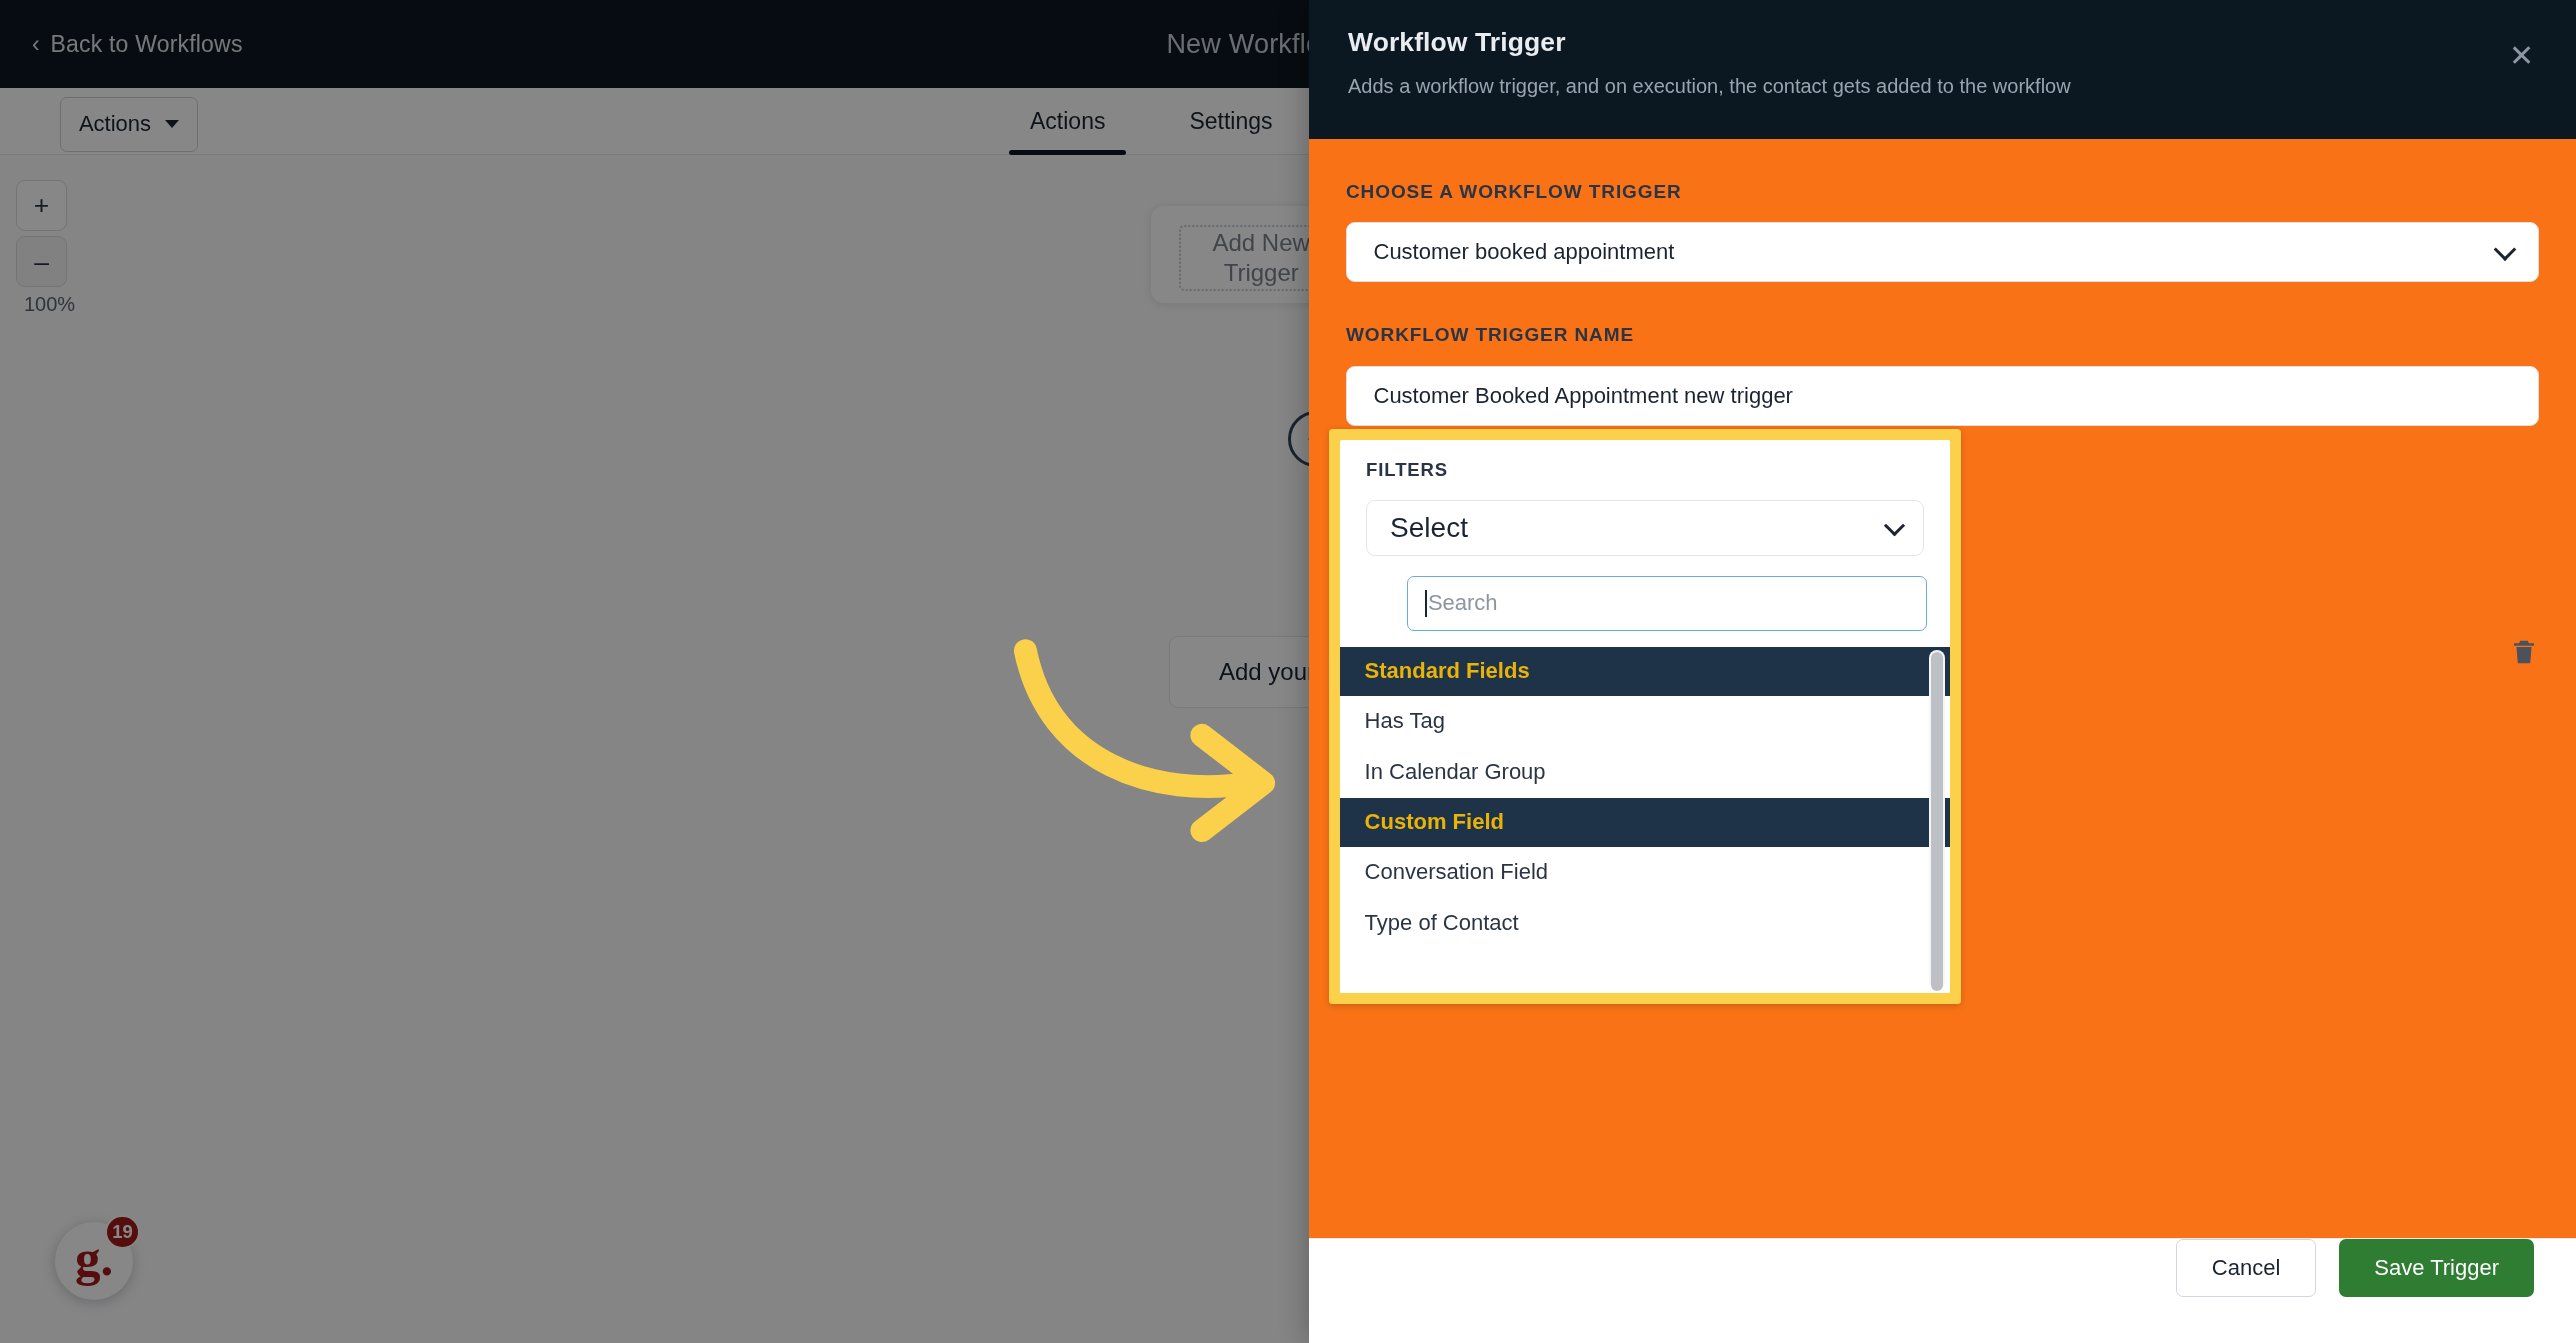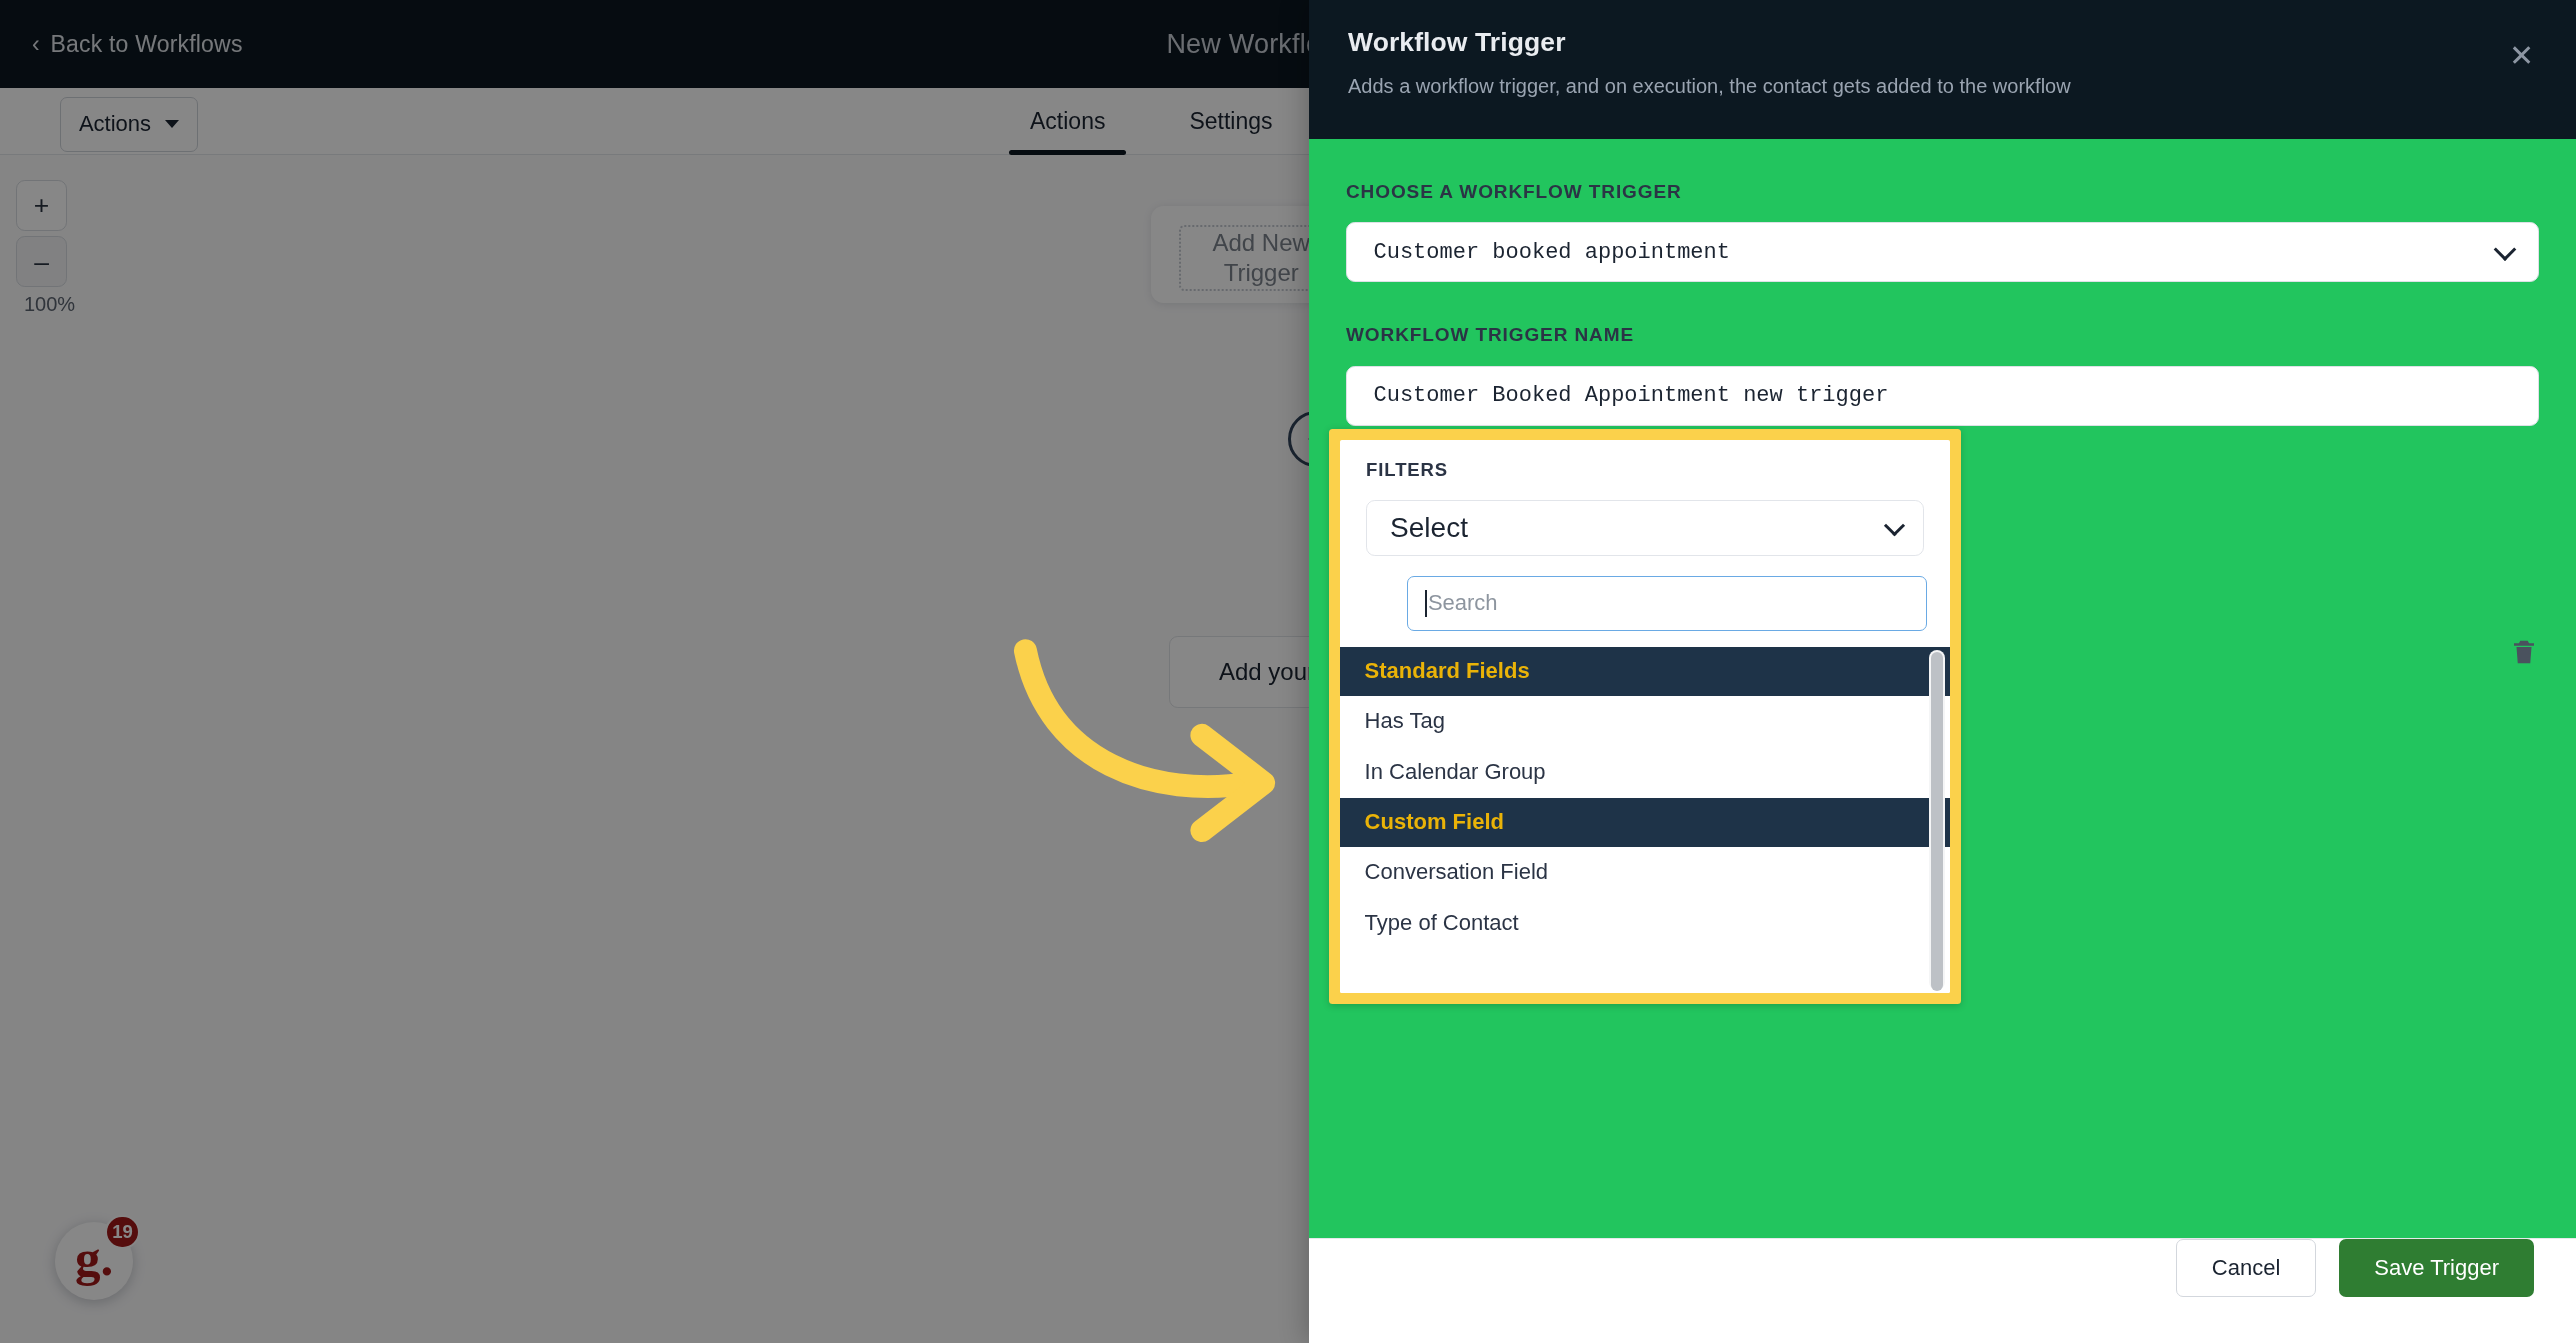--- a/index.html
+++ b/index.html
@@ -114,21 +114,21 @@
     display: flex; align-items: center; justify-content: center;
     border: 2.6px solid #ffffff;
   }
 
   
   .dim { position: absolute; inset: 0; background: rgba(0,0,0,.47); }
 
   
   .panel {
     position: absolute; right: 0; top: 0; width: 1267px; height: 1344px;
-    background: #22c55e; display: flex; flex-direction: column;
+    background: #f97316; display: flex; flex-direction: column;
     box-shadow: -5.3px 0 25px rgba(0,0,0,.22);
   }
   .panel-header {
     height: 139px; background: #0c1821; color: #ffffff;
     padding: 26.5px 39px 0 39px; position: relative; flex: 0 0 auto;
   }
   .panel-title { font-size: 26.5px; color: #e9ecf0; font-weight: 700; letter-spacing: 0.1px; }
   .panel-sub { margin-top: 17.6px; font-size: 20px; color: #9aa4b1; }
   .panel-close {
     position: absolute; right: 34px; top: 35px;
@@ -138,21 +138,21 @@
 
   .panel-body { flex: 1 1 auto; padding: 42px 37px 0 37px; position: relative; overflow: visible; }
 
   .field-label {
     font-size: 19px; font-weight: 700; letter-spacing: 0.9px;
     color: #2b3445; text-transform: uppercase; margin-bottom: 19.4px;
   }
   .select-box, .text-box {
     width: 100%; height: 60px; border: 1.3px solid #dde1e6; border-radius: 8.8px;
     background: #ffffff; display: flex; align-items: center;
-    padding: 0 26.5px; font-size: 22px; color: #1b2431; position: relative; font-family: Liberation Mono, monospace;
+    padding: 0 26.5px; font-size: 22px; color: #1b2431; position: relative;
   }
   .select-box .chev {
     position: absolute; right: 25px; top: 50%; width: 16px; height: 16px;
     border-right: 3.1px solid #1b2431; border-bottom: 3.1px solid #1b2431;
     transform: translateY(-65%) rotate(45deg);
   }
   .field-gap { height: 42px; }
 
   .delete-icon {
     position: absolute; right: 37px; top: 496px; width: 30px; height: 34px; color: #4a525e;

